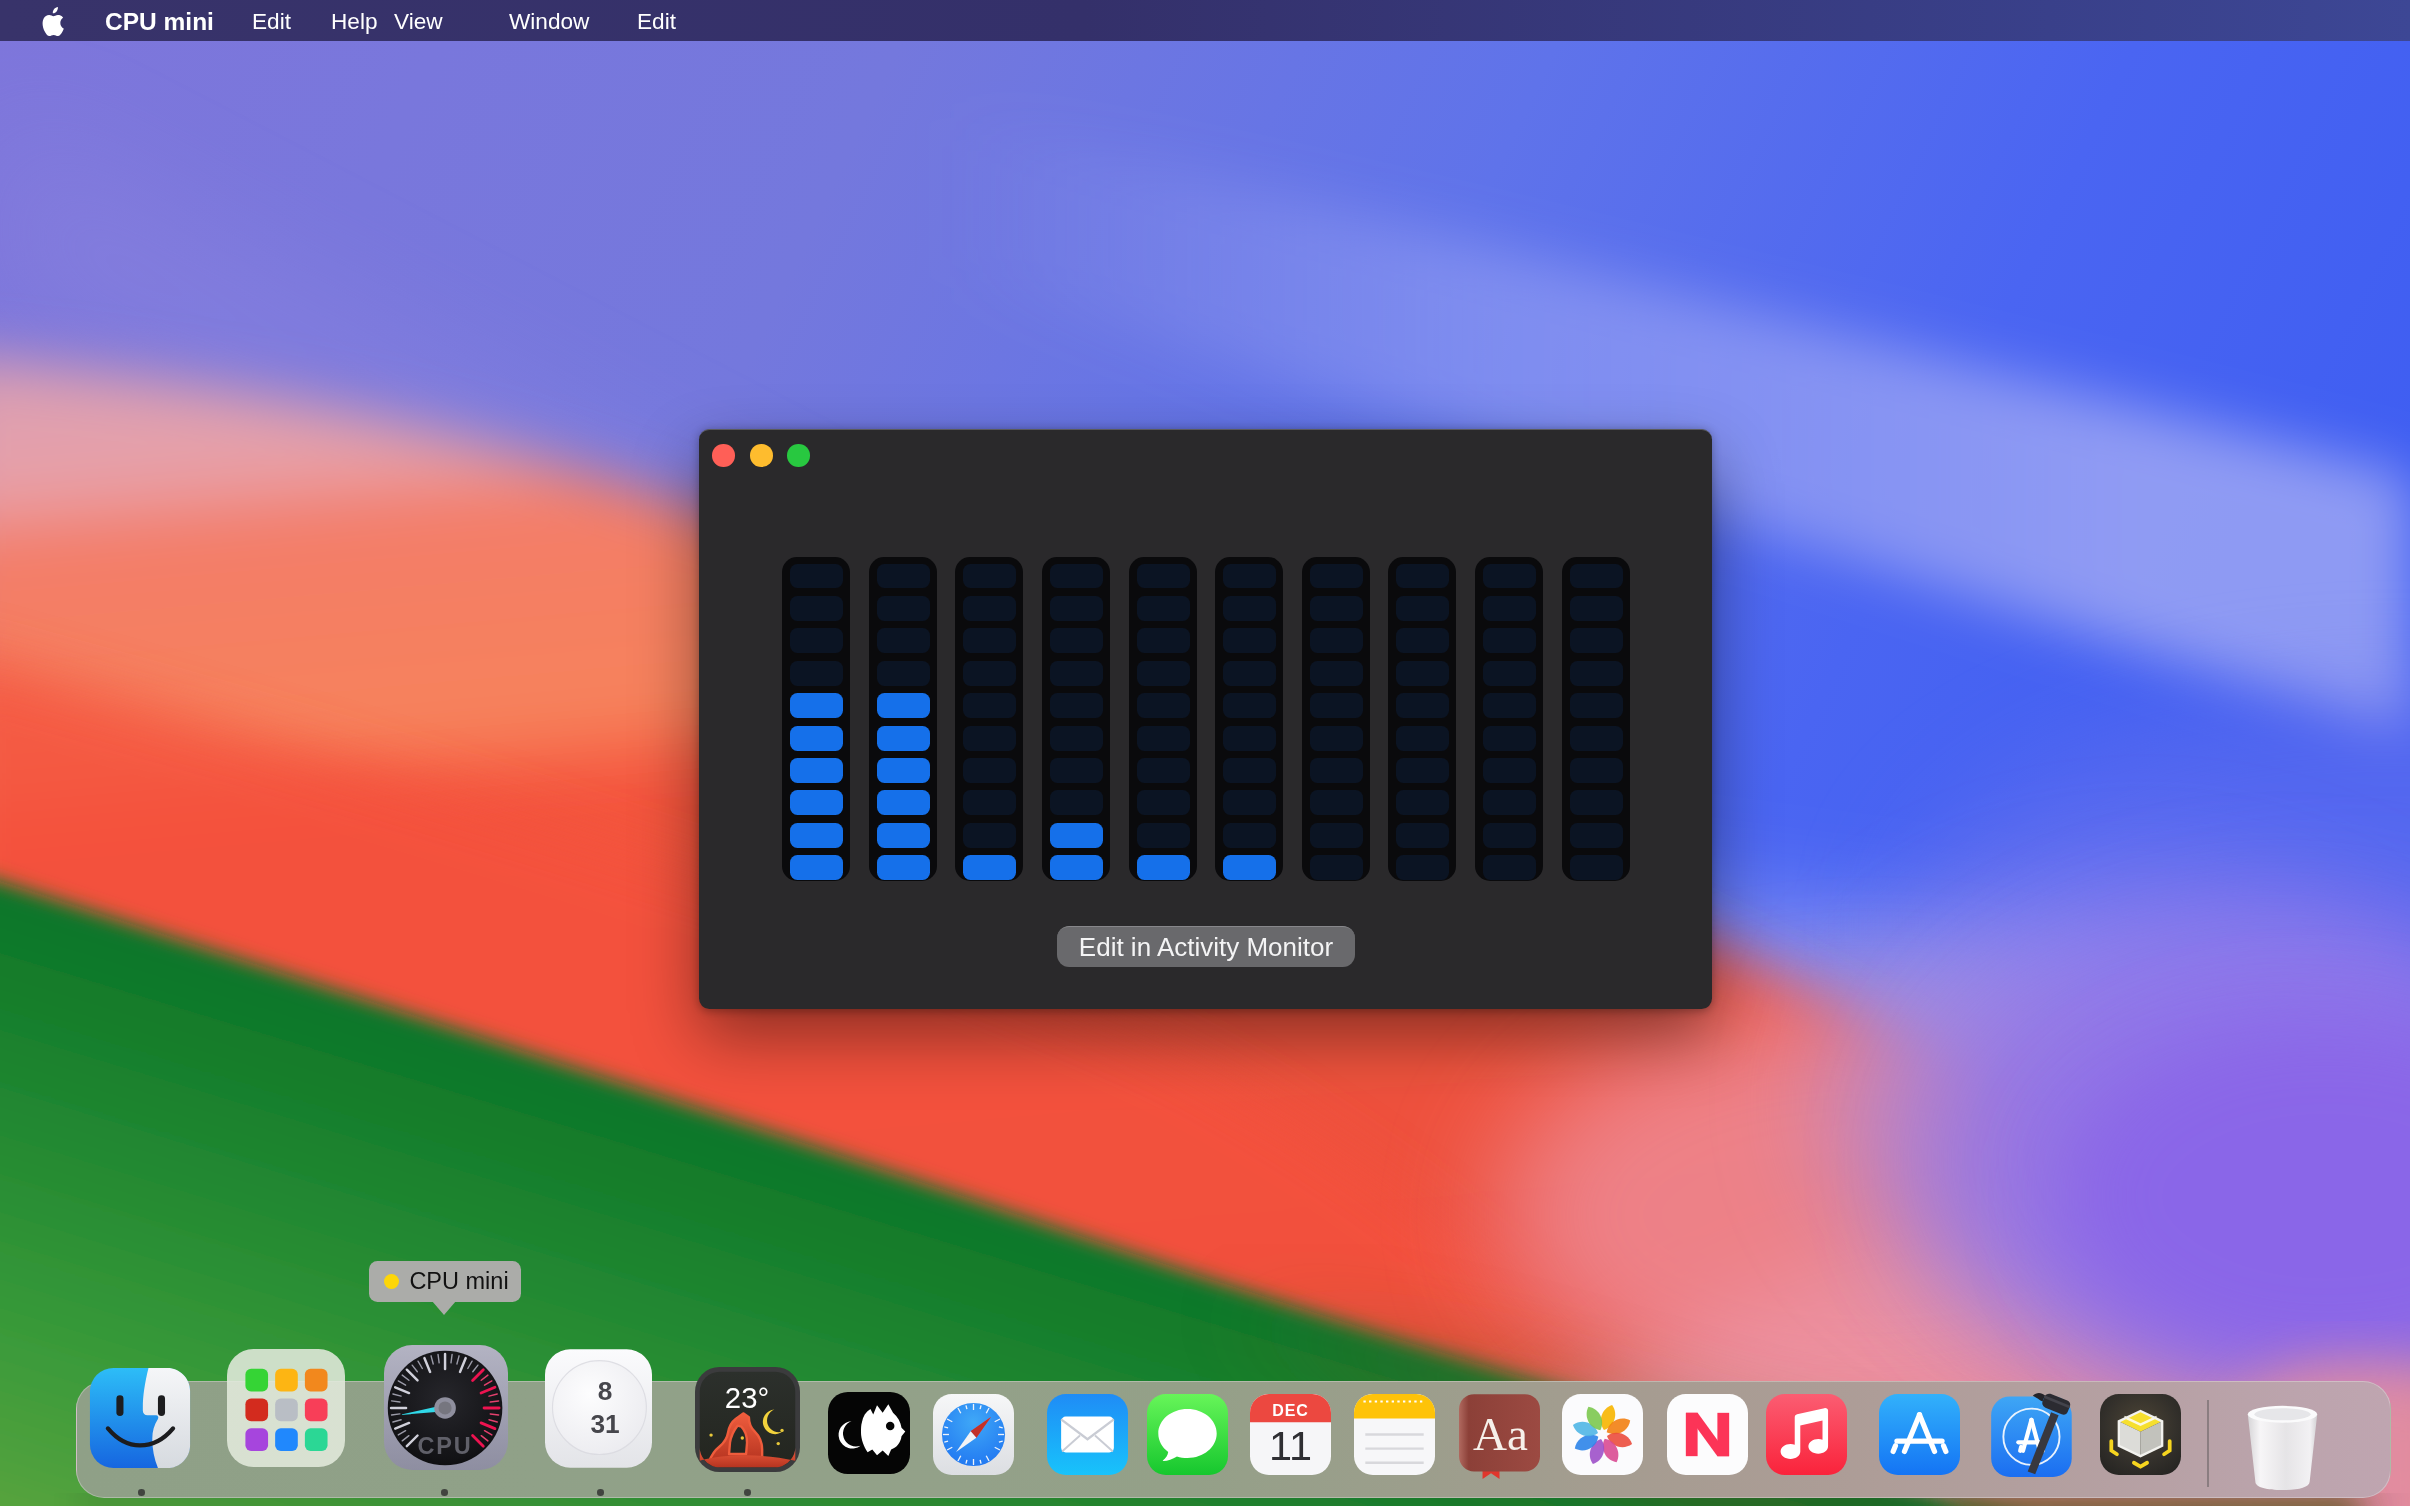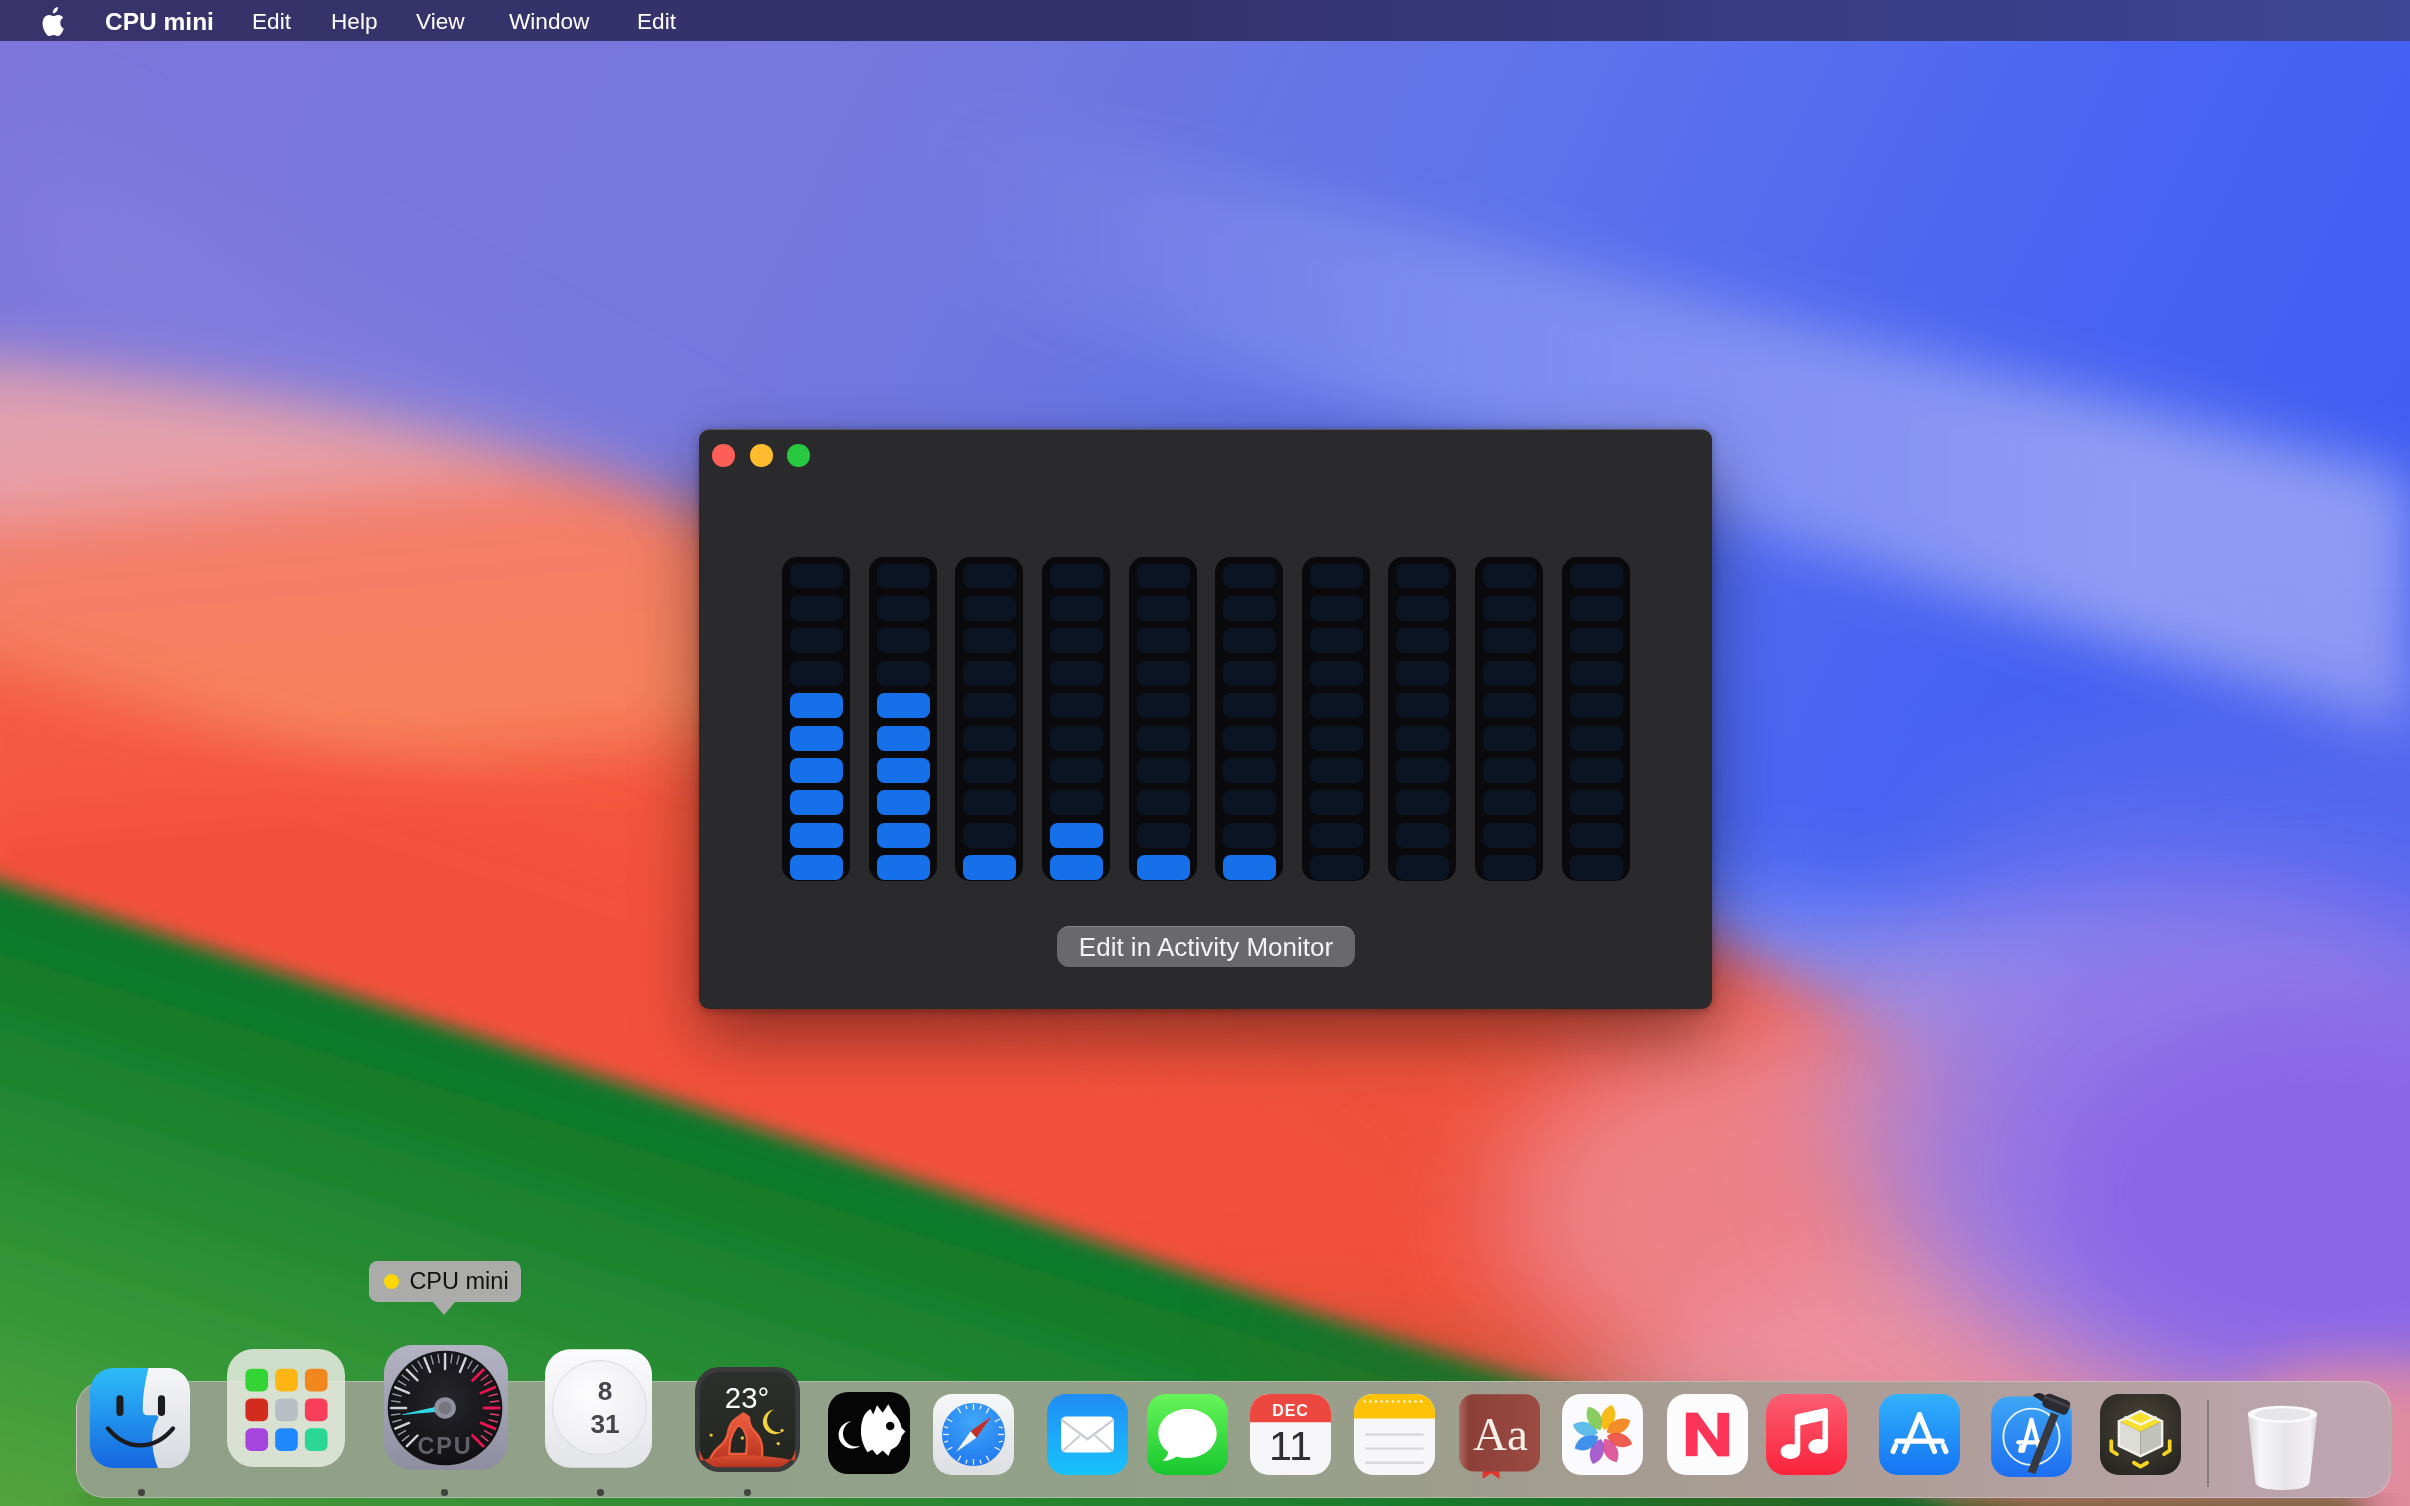--- a/index.html
+++ b/index.html
@@ -114,21 +114,21 @@
 
   <div id="menubar">
     <div class="apple">
       <svg width="24.5" height="31" viewBox="0 0 30 36" preserveAspectRatio="none">
         <path fill="#fff" d="M20.3,5.1c1.1-1.4,1.9-3.3,1.6-5.1c-1.6,0.1-3.5,1.1-4.6,2.4c-1,1.2-1.9,3.1-1.6,4.9C17.4,7.5,19.2,6.4,20.3,5.1z M24.9,18.6c0-4.1,3.3-6,3.5-6.1c-1.9-2.8-4.8-3.2-5.9-3.2c-2.5-0.3-4.9,1.5-6.1,1.5c-1.3,0-3.2-1.5-5.3-1.4c-2.7,0-5.2,1.6-6.6,4c-2.8,4.9-0.7,12.2,2,16.2c1.3,2,2.9,4.2,5,4.1c2-0.1,2.8-1.3,5.2-1.3c2.4,0,3.1,1.3,5.3,1.3c2.2,0,3.6-2,4.9-4c1.6-2.3,2.2-4.5,2.2-4.6C29.1,25,24.9,23.4,24.9,18.6z"></path>
       </svg>
     </div>
     <div class="mtxt" style="left:105px;font-weight:bold;font-size:24.5px;">CPU mini</div>
     <div class="mtxt" style="left:252px;font-size:22.6px;">Edit</div>
     <div class="mtxt" style="left:331px;font-size:22.6px;">Help</div>
-    <div class="mtxt" style="left:416px;font-size:22.6px;">View</div>
+    <div class="mtxt" style="left:394px;font-size:22.6px;">View</div>
     <div class="mtxt" style="left:509px;font-size:22.6px;">Window</div>
     <div class="mtxt" style="left:637px;font-size:22.6px;">Edit</div>
   </div>
 
   <div id="win"></div>
   <div class="tl" style="left:712px;background:#ff5f57;"></div>
   <div class="tl" style="left:750px;background:#febc2e;"></div>
   <div class="tl" style="left:787px;background:#28c840;"></div>
   <div id="bars">
       <div class="col" style="left:0px">

